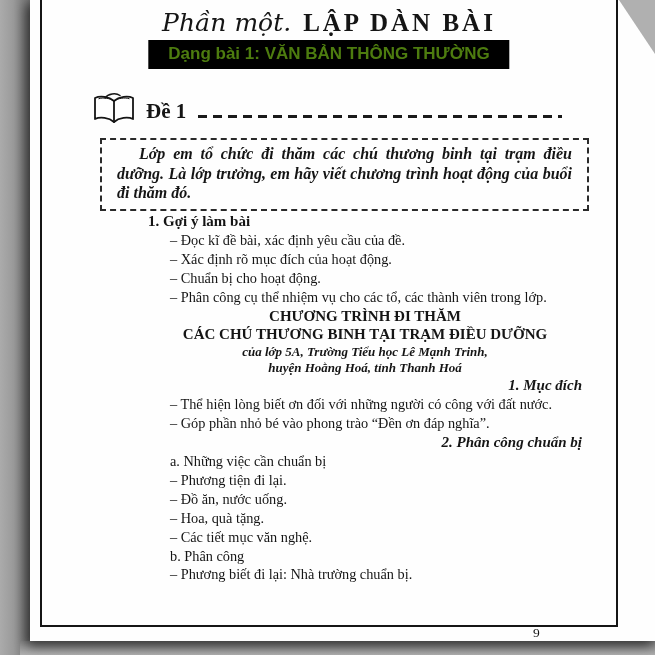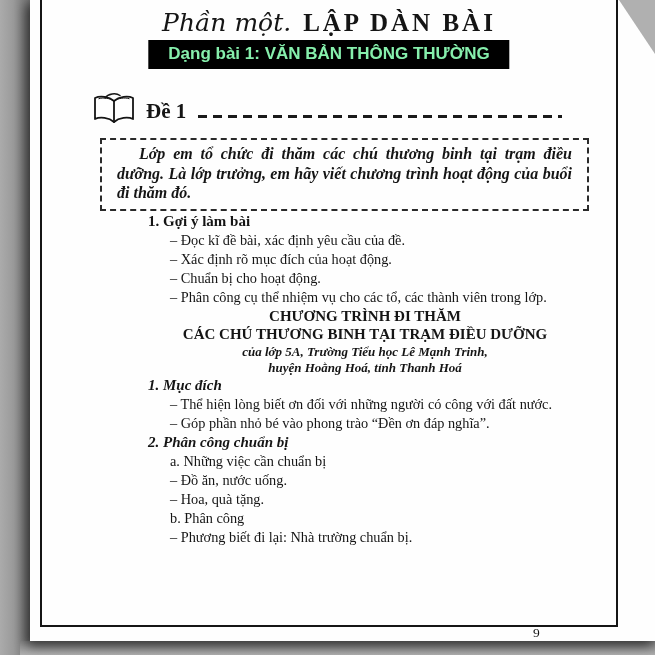--- a/index.html
+++ b/index.html
@@ -36,21 +36,21 @@
     text-align:center; white-space:nowrap;
   }
   .script-label {
     font-style:italic; font-size:25px; font-family:"DejaVu Serif",serif;
   }
   .main-title {
     font-size:25px; font-weight:bold; letter-spacing:3px; margin-left:8px;
   }
   .banner {
     position:absolute; top:41px; left:50%; transform:translateX(-50%);
-    background:#000; color:#86efac; white-space:nowrap;
+    background:#000; color:#4d7c0f; white-space:nowrap;
     font-family:"Liberation Sans","DejaVu Sans",sans-serif;
     font-weight:bold; font-size:17px; padding:4px 20px 5px;
   }
   .de-row {
     position:absolute; top:93px; left:50px; right:54px;
     display:flex; align-items:flex-end;
   }
   .book-icon { display:block; margin-right:6px; }
   .book-icon svg { display:block; width:44px; height:34px; }
   .de-title {
@@ -66,21 +66,21 @@
     border:2px dashed #2a2a2a; box-sizing:border-box;
     padding:4px 15px 6px;
   }
   .prompt-box p {
     margin:0; font-size:16px; font-weight:bold; font-style:italic;
     text-align:justify; text-indent:22px; line-height:19.5px;
   }
   .content { position:absolute; top:213px; left:62px; right:34px;margin-left:44px; }
   .line { font-size:14.3px; line-height:18.9px; white-space:nowrap; }
   .line.bold { font-weight:bold; font-size:15px; }
-  .line.bold-italic { font-weight:bold; font-style:italic; font-size:15px; }
+  .line.bold-italic { font-weight:bold; font-style:italic; font-size:15px;text-align:right; }
   .line.list { padding-left:22px; }
   .line.sub { padding-left:22px; }
   .line.center-bold { text-align:center; font-weight:bold; font-size:15px; }
   .line.center-bold-italic {
     text-align:center; font-weight:bold; font-style:italic;
     font-size:13px; line-height:16px;
   }
   .pageno {
     position:absolute; top:626px; left:503px;
     font-size:13.5px; line-height:14px;
@@ -133,22 +133,24 @@
           <div class="line list">– Phân công cụ thể nhiệm vụ cho các tổ, các thành viên trong lớp.</div>
           <div class="line center-bold">CHƯƠNG TRÌNH ĐI THĂM</div>
           <div class="line center-bold">CÁC CHÚ THƯƠNG BINH TẠI TRẠM ĐIỀU DƯỠNG</div>
           <div class="line center-bold-italic">của lớp 5A, Trường Tiểu học Lê Mạnh Trinh,</div>
           <div class="line center-bold-italic">huyện Hoằng Hoá, tỉnh Thanh Hoá</div>
           <div class="line bold-italic">1. Mục đích</div>
           <div class="line list">– Thể hiện lòng biết ơn đối với những người có công với đất nước.</div>
           <div class="line list">– Góp phần nhỏ bé vào phong trào “Đền ơn đáp nghĩa”.</div>
           <div class="line bold-italic">2. Phân công chuẩn bị</div>
           <div class="line sub">a. Những việc cần chuẩn bị</div>
+          <div class="line list">– Phương tiện đi lại.</div>
           <div class="line list">– Đồ ăn, nước uống.</div>
           <div class="line list">– Hoa, quà tặng.</div>
+          <div class="line list">– Các tiết mục văn nghệ.</div>
           <div class="line sub">b. Phân công</div>
           <div class="line list">– Phương biết đi lại: Nhà trường chuẩn bị.</div>
         </div>
 
     </div>
 
     <div class="pageno">9</div>
   </div>
 </div>
 

